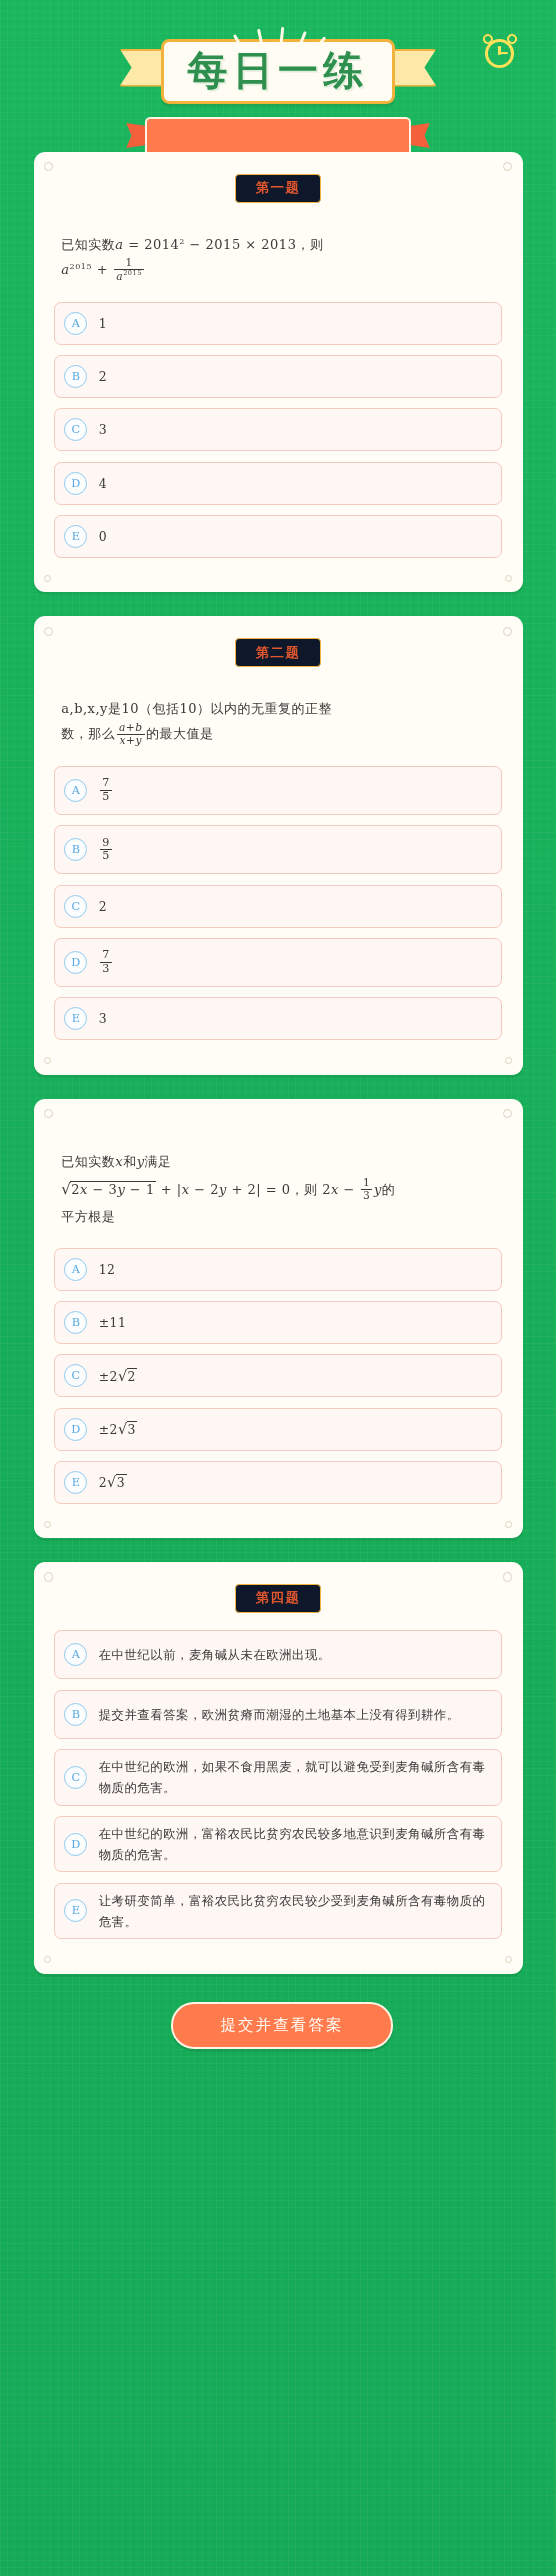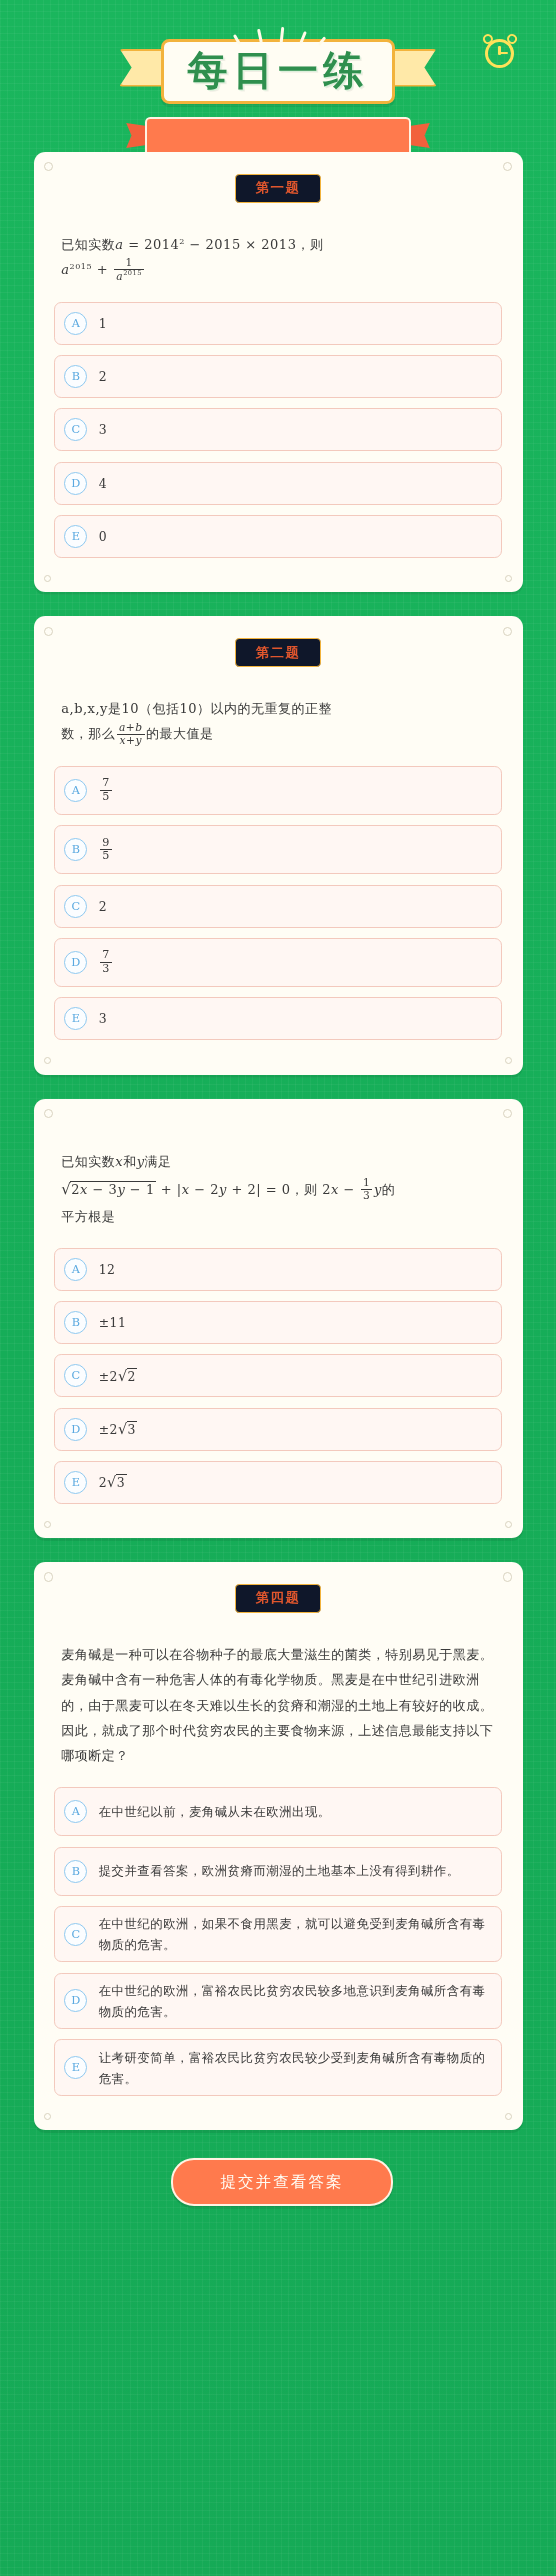--- a/index.html
+++ b/index.html
@@ -437,21 +437,20 @@
       </div>
     </div>
   </div>
 
   <div class="card">
     <div class="corner-bl"></div>
       <div class="corner-br"></div>
     <div class="q-badge-wrap">
       <span class="q-badge">第四题</span>
     </div>
-    <div class="q-stem">麦角碱是一种可以在谷物种子的最底大量滋生的菌类，特别易见于黑麦。麦角碱中含有一种危害人体的有毒化学物质。黑麦是在中世纪引进欧洲的，由于黑麦可以在冬天难以生长的贫瘠和潮湿的土地上有较好的收成。因此，就成了那个时代贫穷农民的主要食物来源，上述信息最能支持以下哪项断定？</div>
     <div class="options">
       <div class="option tall">
         <span class="opt-letter">A</span>
         <span class="opt-text">在中世纪以前，麦角碱从未在欧洲出现。</span>
       </div>
       <div class="option tall">
         <span class="opt-letter">B</span>
         <span class="opt-text">提交并查看答案，欧洲贫瘠而潮湿的土地基本上没有得到耕作。</span>
       </div>
       <div class="option tall">

